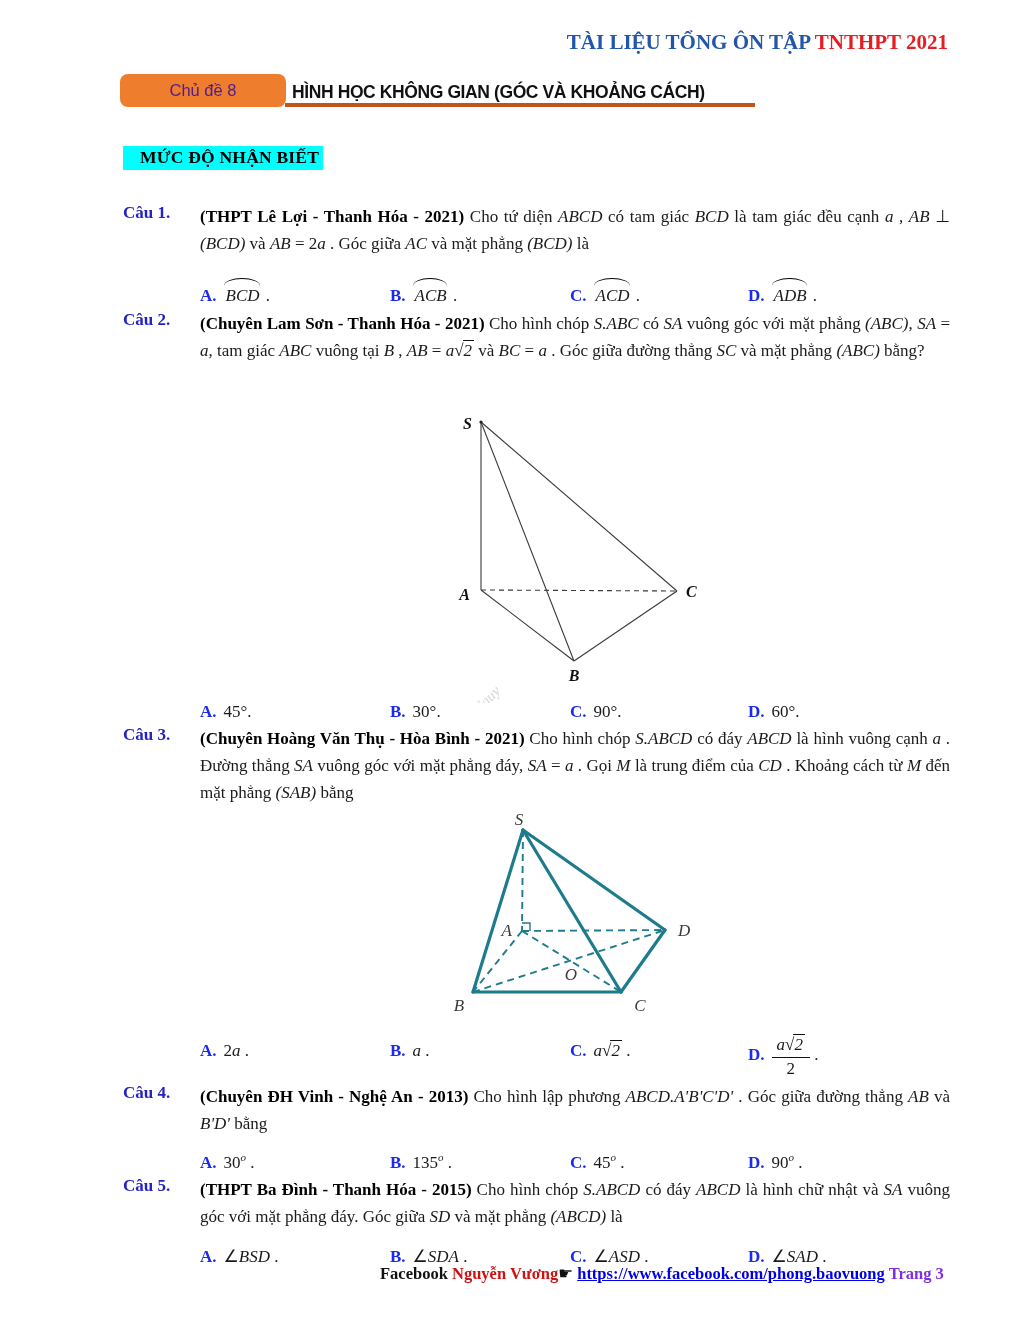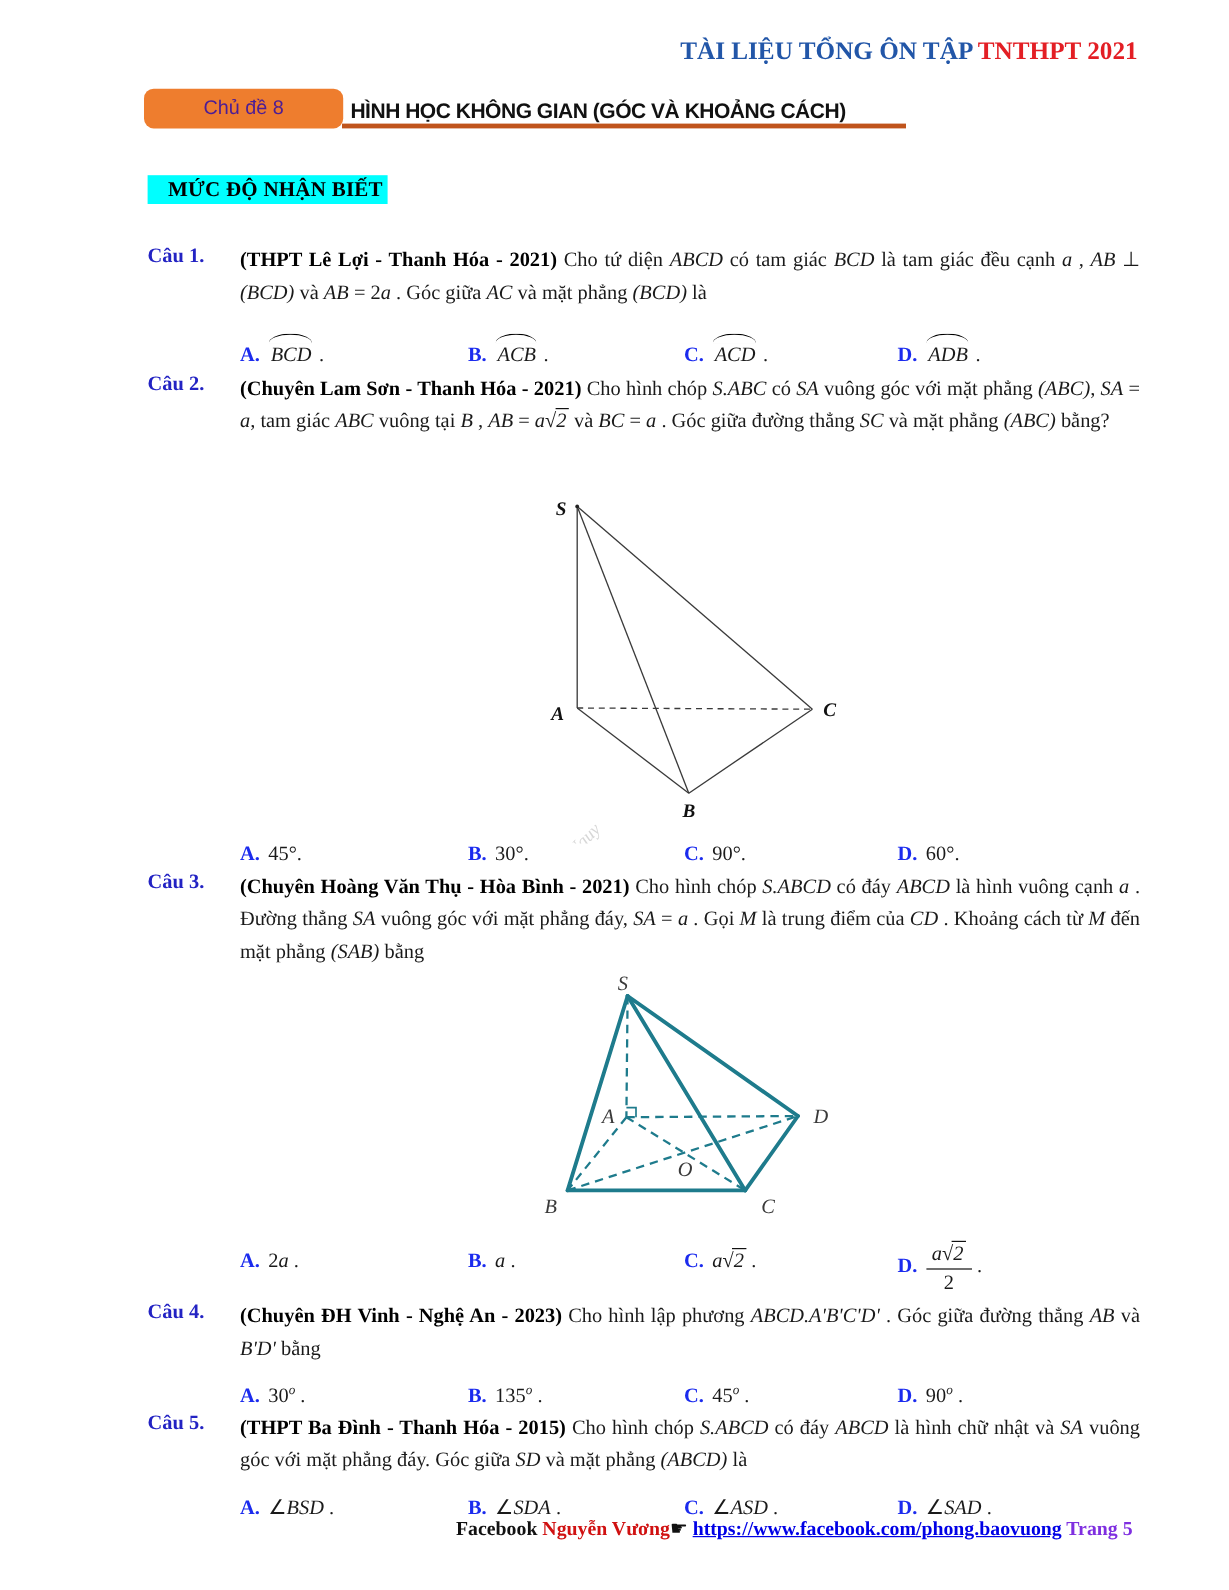--- a/index.html
+++ b/index.html
@@ -161,21 +161,21 @@
   <span class="ans"><b class="al">A.</b><span class="av"><span>2</span><span class="m">a</span><span> .</span></span></span>
   <span class="ans"><b class="al">B.</b><span class="av"><span class="m">a</span><span> .</span></span></span>
   <span class="ans"><b class="al">C.</b><span class="av"><span class="m">a</span><span>√</span><span class="rad">2</span><span> .</span></span></span>
   <span class="ans">
     <b class="al">D.</b><span class="frac"><span class="fnum"><span class="m">a</span><span>√</span><span class="rad">2</span></span><span class="fden">2</span></span><span> .</span>
   </span>
 </div>
 
 <section class="q" style="top:1083px">
   <span class="qnum">Câu 4.</span>
-  <p class="qbody"><span class="src">(Chuyên ĐH Vinh - Nghệ An - 2023)</span><span> Cho hình lập phương </span><span class="m">ABCD.A'B'C'D'</span><span> . Góc giữa đường thẳng </span><span class="m">AB</span><span> và </span><span class="m">B'D'</span><span> bằng</span></p>
+  <p class="qbody"><span class="src">(Chuyên ĐH Vinh - Nghệ An - 2013)</span><span> Cho hình lập phương </span><span class="m">ABCD.A'B'C'D'</span><span> . Góc giữa đường thẳng </span><span class="m">AB</span><span> và </span><span class="m">B'D'</span><span> bằng</span></p>
 </section>
 <div class="ansrow" style="top:1137px">
   <span class="ans"><b class="al">A.</b><span class="av"><span>30</span><span class="sup">o</span><span> .</span></span></span>
   <span class="ans"><b class="al">B.</b><span class="av"><span>135</span><span class="sup">o</span><span> .</span></span></span>
   <span class="ans"><b class="al">C.</b><span class="av"><span>45</span><span class="sup">o</span><span> .</span></span></span>
   <span class="ans"><b class="al">D.</b><span class="av"><span>90</span><span class="sup">o</span><span> .</span></span></span>
 </div>
 
 <section class="q" style="top:1176px">
   <span class="qnum">Câu 5.</span>
@@ -183,14 +183,14 @@
 </section>
 <div class="ansrow" style="top:1231px">
   <span class="ans"><b class="al">A.</b><span class="av"><span>∠</span><span class="m">BSD</span><span> .</span></span></span>
   <span class="ans"><b class="al">B.</b><span class="av"><span>∠</span><span class="m">SDA</span><span> .</span></span></span>
   <span class="ans"><b class="al">C.</b><span class="av"><span>∠</span><span class="m">ASD</span><span> .</span></span></span>
   <span class="ans"><b class="al">D.</b><span class="av"><span>∠</span><span class="m">SAD</span><span> .</span></span></span>
 </div>
 
 <div class="footer">
   <span class="fb">Facebook </span><span class="author">Nguyễn Vương</span><span class="hand">☛</span>
-  <a href="#">https://www.facebook.com/phong.baovuong</a><span class="page"> Trang 5</span>
+  <a href="#">https://www.facebook.com/phong.baovuong</a><span class="page"> Trang 3</span>
 </div>
 
 </body></html>

